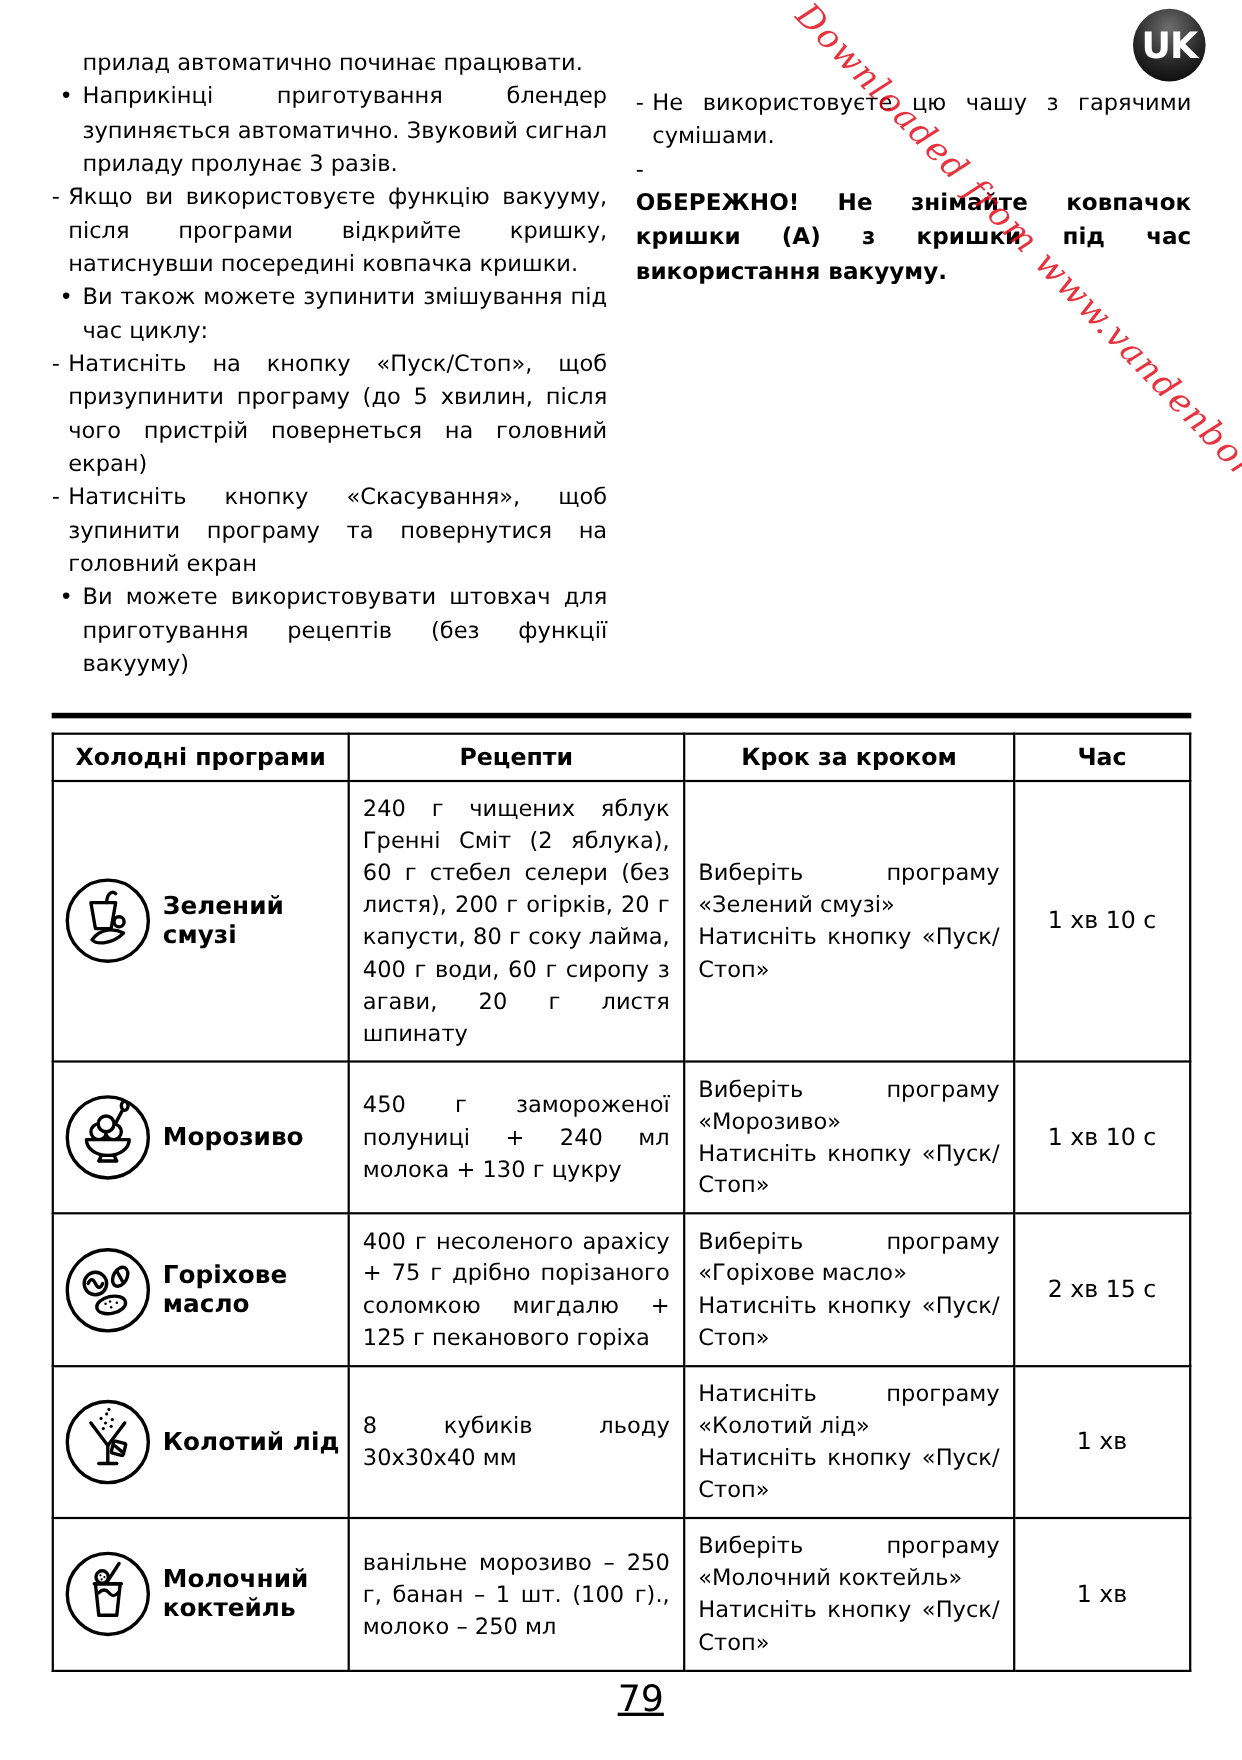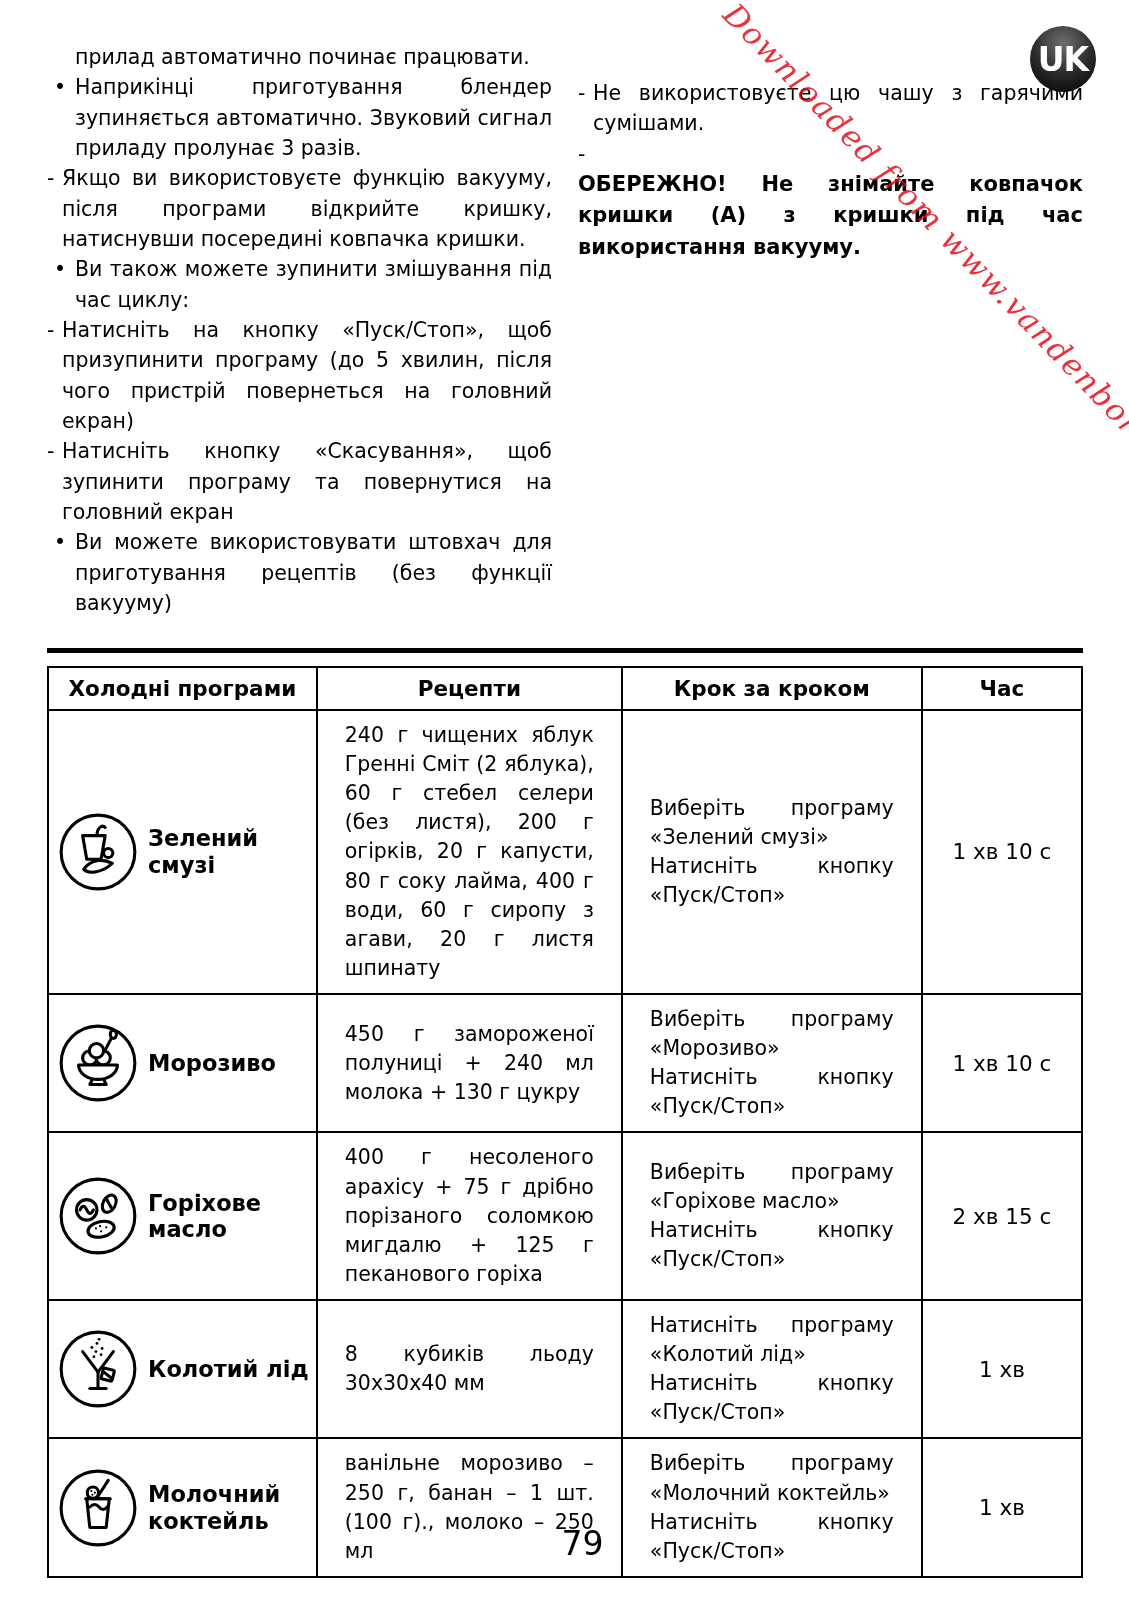--- a/index.html
+++ b/index.html
@@ -25,40 +25,40 @@
   .section-title{font-size:22.5px;line-height:1.5;text-align:justify;margin-bottom:17px;}
   .section-title .tbold{font-weight:bold;}
   
   table.programs{width:100%;border-collapse:collapse;table-layout:fixed;}
   table.programs th,table.programs td{border:2.5px solid #000;vertical-align:middle;}
   table.programs th{font-size:21.5px;padding:8px 4px;text-align:center;}
   td.program-cell{padding:24px 6px;}
   .prog-inner{display:flex;align-items:center;gap:7px;}
   .picon{width:86px;height:86px;flex:0 0 auto;}
   .prog-label{font-weight:bold;font-size:22.5px;line-height:1.18;}
-  td.recipe-cell,td.steps-cell{padding:10px 27px;font-size:20.5px;line-height:1.42;text-align:justify;}
+  td.recipe-cell,td.steps-cell{padding:10px 12px;font-size:20.5px;line-height:1.42;text-align:justify;}
   td.time-cell{text-align:center;font-size:21.5px;}
   tr.r-tall{height:228px;}
   tr.r-std{height:130px;}
   tr.header-row{height:42px;margin-left:44px;}
   
   .watermark{
     position:absolute;left:742px;top:-4px;z-index:6;
     transform:rotate(46deg);transform-origin:0 0;
     font-family:"DejaVu Serif","Liberation Serif",serif;font-style:italic;
     font-size:31px;letter-spacing:1.5px;color:#e30613;opacity:.82;white-space:nowrap;
     pointer-events:none;
   }
   .uk-badge{
-    position:absolute;right:33px;top:26px;width:66px;height:66px;border-radius:50%;
+    position:absolute;right:33px;top:8px;width:66px;height:66px;border-radius:50%;
     background:radial-gradient(circle at 50% 26%,#6e6e6e 0%,#2a2a2a 52%,#000 100%);
     display:flex;align-items:center;justify-content:center;z-index:4;
   }
   .uk-badge span{color:#fff;font-weight:bold;font-size:33px;letter-spacing:-1px;}
-  .page-number{position:absolute;left:47px;width:1071px;top:1524px;text-align:center;font-size:33px;}
+  .page-number{position:absolute;left:47px;width:1071px;top:1524px;text-align:center;font-size:33px;text-decoration:underline;}
   svg .st{fill:none;stroke:#000;stroke-width:3;stroke-linecap:round;stroke-linejoin:round;}
   svg .stw{fill:#fff;stroke:#000;stroke-width:3;stroke-linecap:round;stroke-linejoin:round;}
 </style>
 </head>
 <body>
 
 <div class="watermark">Downloaded from www.vandenborre.be</div>
 
 <div class="uk-badge">
   <span>UK</span>

